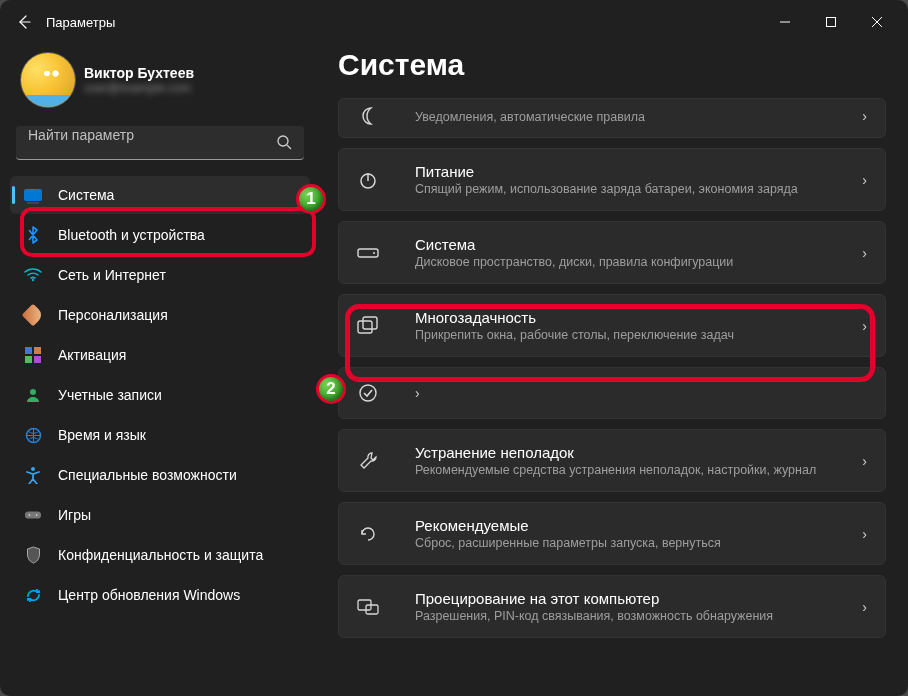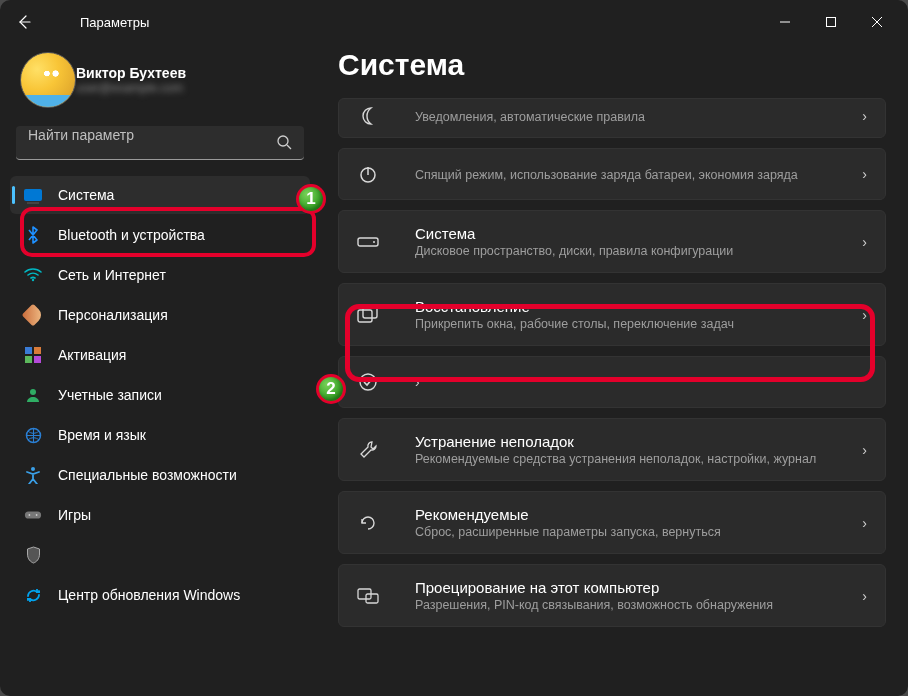--- a/index.html
+++ b/index.html
@@ -2,30 +2,30 @@
 <html><head>
 <meta charset="utf-8">
 <style>
   * { box-sizing: border-box; margin: 0; padding: 0; font-family: "Segoe UI", Arial, sans-serif; }
   body { background: #4a4a4a; display: flex; align-items: center; justify-content: center; height: 100vh; }
   .window {
     width: 908px; height: 696px; background: #202020; border-radius: 10px;
     display: flex; flex-direction: column; overflow: hidden; position: relative;
   }
   .titlebar {
-    height: 44px; display: flex; align-items: center; padding: 0 8px; color: #fff; gap: 34px;
+    height: 44px; display: flex; align-items: center; padding: 0 8px; color: #fff;
   }
   .titlebar .back { width:32px; height:32px; display:flex; align-items:center; justify-content:center; border-radius:4px; cursor:pointer; }
   .titlebar .title { font-size: 13px; margin-left: 6px; }
   .win-controls { margin-left: auto; display: flex; }
   .win-btn { width: 46px; height: 32px; display:flex; align-items:center; justify-content:center; color:#fff; }
   .win-btn svg { width:10px; height:10px; }
   .body { flex:1; display:flex; overflow:hidden; }
   .sidebar { width: 320px; padding: 0 10px 10px 10px; display:flex; flex-direction:column; }
-  .profile { display:flex; align-items:center; gap:0; padding: 8px 10px 18px 10px; }
+  .profile { display:flex; align-items:center; gap:8px; padding: 8px 10px 18px 10px; }
   .avatar { width:56px; height:56px; border-radius:50%; background: radial-gradient(circle at 30% 30%, #ffe066 0%, #f8c537 40%, #d49827 100%); position:relative; overflow:hidden; border:1px solid #555;}
   .avatar::after{ content:""; position:absolute; inset:0; background:
     radial-gradient(circle at 48% 38%, #fff 0 6%, transparent 7%),
     radial-gradient(circle at 64% 38%, #fff 0 6%, transparent 7%),
     radial-gradient(circle at 48% 38%, #000 0 2%, transparent 3%),
     radial-gradient(circle at 64% 38%, #000 0 2%, transparent 3%),
     linear-gradient(#4fb1e8,#4fb1e8) 0 100%/100% 22% no-repeat;
   }
   .profile-text .name { color:#fff; font-size:14px; font-weight:600; }
   .profile-text .email { color:#8a8a8a; font-size:12px; filter: blur(3px); user-select:none; }
@@ -223,20 +223,21 @@
               </svg>
           </span>
           <span>Игры</span>
         </div>
         <div class="nav-item">
           <span class="nav-icon ic-shield">
             <svg width="15" height="18" viewBox="0 0 15 18">
                 <path d="M7.5 1l6 2v5c0 5-3 8-6 9-3-1-6-4-6-9V3z" stroke="#aaa" fill="#555" stroke-width="1"></path>
               </svg>
           </span>
+          <span>Конфиденциальность и защита</span>
         </div>
         <div class="nav-item">
           <span class="nav-icon ic-update">
             <svg width="17" height="17" viewBox="0 0 17 17">
                 <path d="M3 9a5.5 5.5 0 019-4l2-1M14 8a5.5 5.5 0 01-9 4l-2 1" stroke="#00a2ed" stroke-width="1.8" fill="none" stroke-linecap="round"></path>
                 <path d="M12 2v3h3M5 15v-3H2" stroke="#00a2ed" stroke-width="1.8" fill="none"></path>
               </svg>
           </span>
           <span>Центр обновления Windows</span>
         </div>
@@ -259,20 +260,21 @@
       </div>
 
       <div class="card">
         <span class="c-icon">
             <svg width="20" height="20" viewBox="0 0 20 20">
               <circle cx="10" cy="11" r="7" stroke="#d8d8d8" fill="none" stroke-width="1.5"></circle>
               <path d="M10 3v8" stroke="#d8d8d8" stroke-width="1.5"></path>
             </svg>
           </span>
         <div class="c-text">
+            <div class="c-title">Питание</div>
             <div class="c-sub">Спящий режим, использование заряда батареи, экономия заряда</div>
           </div>
         <span class="chev">›</span>
       </div>
 
       <div class="card">
         <span class="c-icon">
             <svg width="22" height="16" viewBox="0 0 22 16">
               <rect x="1" y="4" width="20" height="8" rx="2" stroke="#d8d8d8" fill="none" stroke-width="1.4"></rect>
               <circle cx="17" cy="8" r="1" fill="#d8d8d8"></circle>
@@ -286,21 +288,21 @@
       </div>
 
       <div class="card">
         <span class="c-icon">
             <svg width="22" height="20" viewBox="0 0 22 20">
               <rect x="1" y="5" width="14" height="12" rx="2" stroke="#d8d8d8" fill="none" stroke-width="1.4"></rect>
               <rect x="6" y="1" width="14" height="12" rx="2" stroke="#d8d8d8" fill="none" stroke-width="1.4"></rect>
             </svg>
           </span>
         <div class="c-text">
-            <div class="c-title">Восстановление</div>
+            <div class="c-title">Многозадачность</div>
             <div class="c-sub">Прикрепить окна, рабочие столы, переключение задач</div>
           </div>
         <span class="chev">›</span>
       </div>
 
       <div class="card">
         <span class="c-icon">
             <svg width="20" height="20" viewBox="0 0 20 20">
               <circle cx="10" cy="10" r="8" stroke="#d8d8d8" fill="none" stroke-width="1.4"></circle>
               <path d="M6 10l3 3 5-6" stroke="#d8d8d8" fill="none" stroke-width="1.6"></path>

